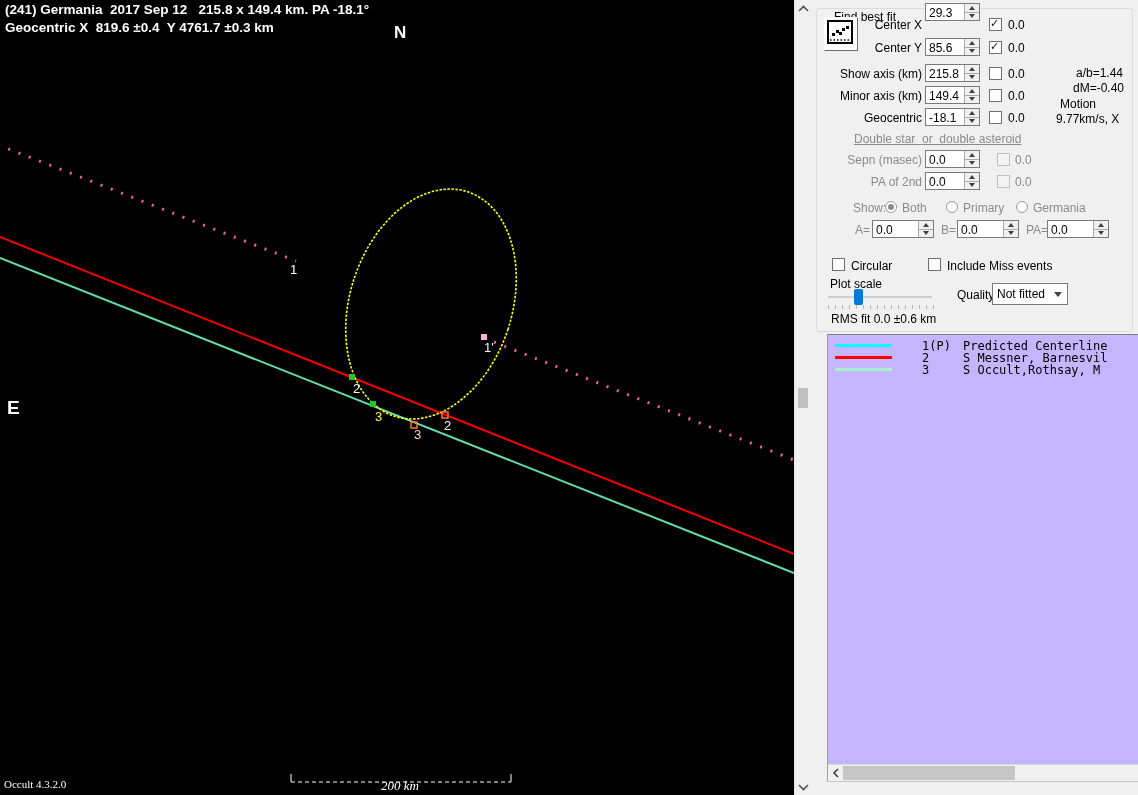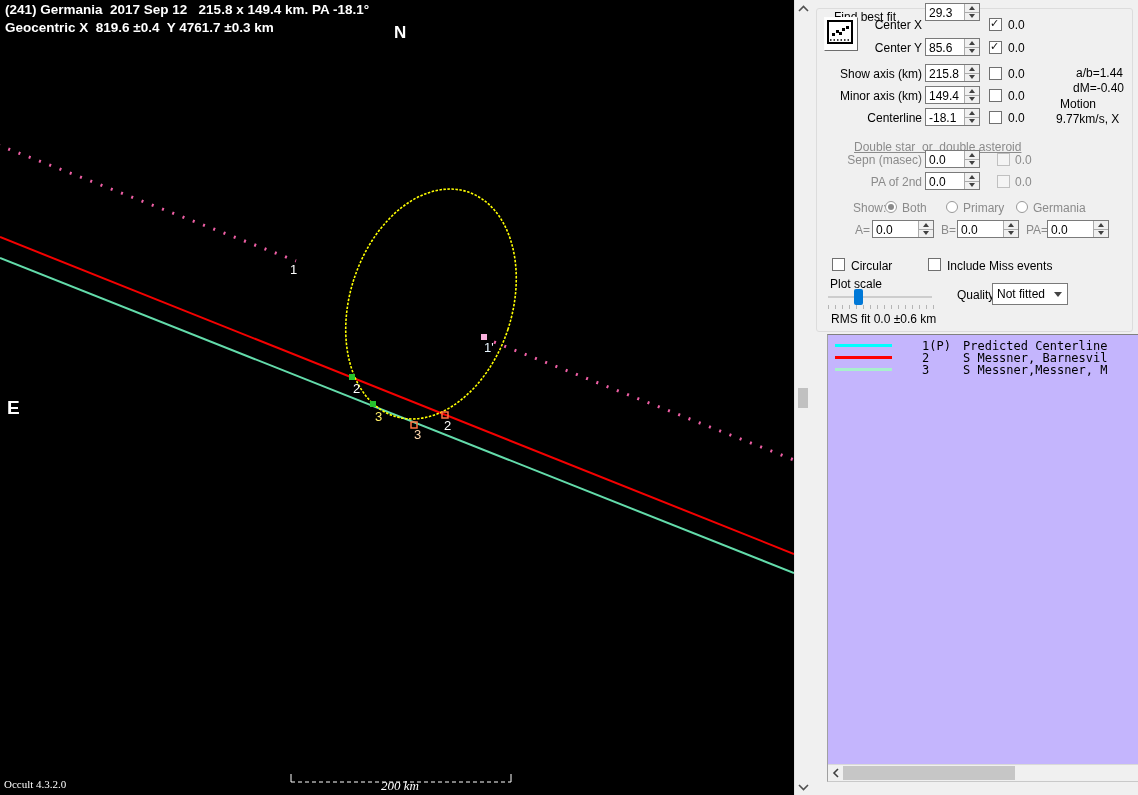--- a/index.html
+++ b/index.html
@@ -184,37 +184,37 @@
     <div class="numbox" style="left:114px;top:86px;">
       <span class="val">149.4</span>
       <span class="spin">
           <div class="tri-up"></div>
           <div class="tri-dn"></div>
         </span>
     </div>
     <div class="cb" style="left:178px;top:89px;"></div>
     <div class="lbl" style="left:197px;top:89px;">0.0</div>
 
-    <div class="lbl rlabel" style="top:111px;">Centerline</div>
+    <div class="lbl rlabel" style="top:111px;">Geocentric</div>
     <div class="numbox" style="left:114px;top:108px;">
       <span class="val">-18.1</span>
       <span class="spin">
           <div class="tri-up"></div>
           <div class="tri-dn"></div>
         </span>
     </div>
     <div class="cb" style="left:178px;top:111px;"></div>
     <div class="lbl" style="left:197px;top:111px;">0.0</div>
 
     <div class="lbl" style="left:265px;top:66px;">a/b=1.44</div>
     <div class="lbl" style="left:262px;top:81px;">dM=-0.40</div>
     <div class="lbl" style="left:249px;top:97px;">Motion</div>
     <div class="lbl" style="left:245px;top:112px;">9.77km/s, X</div>
 
-    <div class="lbl linklike" style="left:43px;top:132px;margin-top:8px;">Double star  or  double asteroid</div>
+    <div class="lbl linklike" style="left:43px;top:132px;">Double star  or  double asteroid</div>
 
     <div class="lbl rlabel dis" style="top:153px;">Sepn (masec)</div>
     <div class="numbox" style="left:114px;top:150px;">
       <span class="val">0.0</span>
       <span class="spin">
           <div class="tri-up"></div>
           <div class="tri-dn"></div>
         </span>
     </div>
     <div class="cb dd" style="left:186px;top:153px;"></div>
@@ -289,21 +289,21 @@
         <span class="leg-name">Predicted Centerline</span>
       </div>
       <div class="leg-row" style="top:17px;">
         <div class="leg-swatch" style="background: rgb(255, 0, 0);"></div>
         <span class="leg-num">2</span>
         <span class="leg-name">S Messner, Barnesvil</span>
       </div>
       <div class="leg-row" style="top:29px;">
         <div class="leg-swatch" style="background: rgb(168, 240, 204);"></div>
         <span class="leg-num">3</span>
-        <span class="leg-name">S Messner,Messner, M</span>
+        <span class="leg-name">S Occult,Rothsay, M</span>
       </div>
 
       <div id="hscroll">
         <div class="hs-arrow" style="left:0;">
           <svg width="8" height="10">
               <polyline points="6,1 2,5 6,9" fill="none" stroke="#404040" stroke-width="1.6"></polyline>
             </svg>
         </div>
         <div id="hs-thumb"></div>
         <div class="hs-arrow" style="right:0;">

